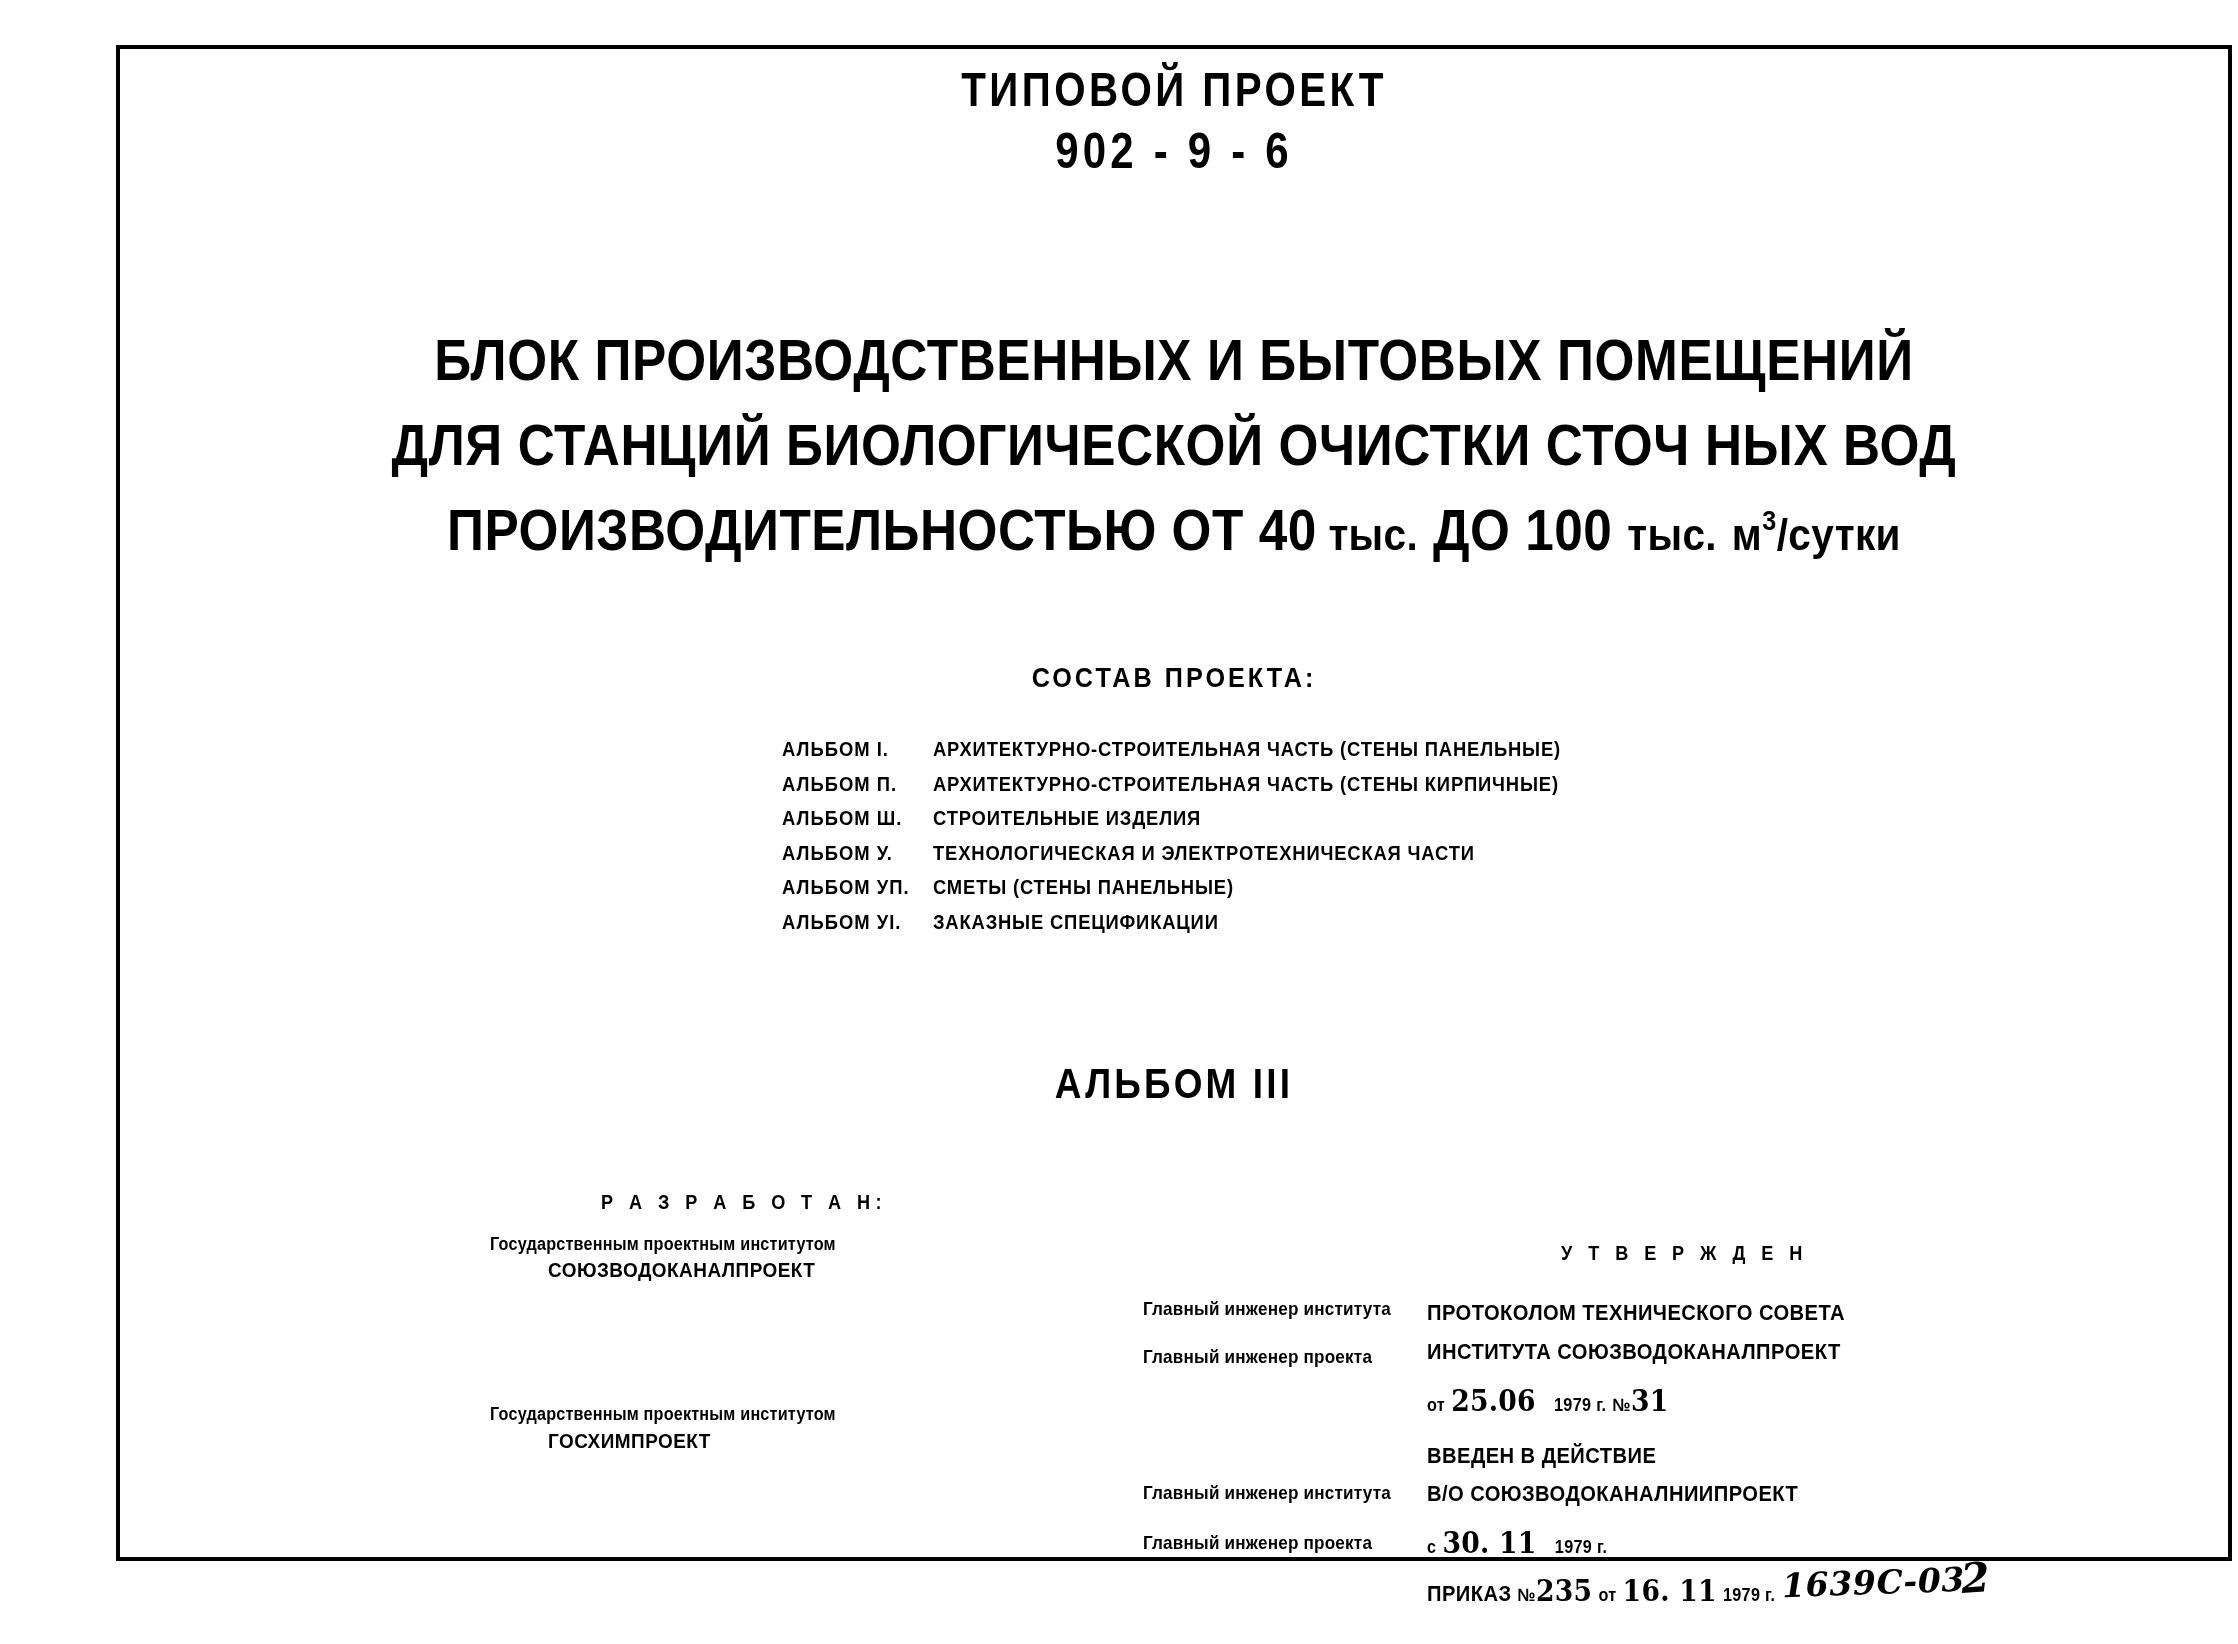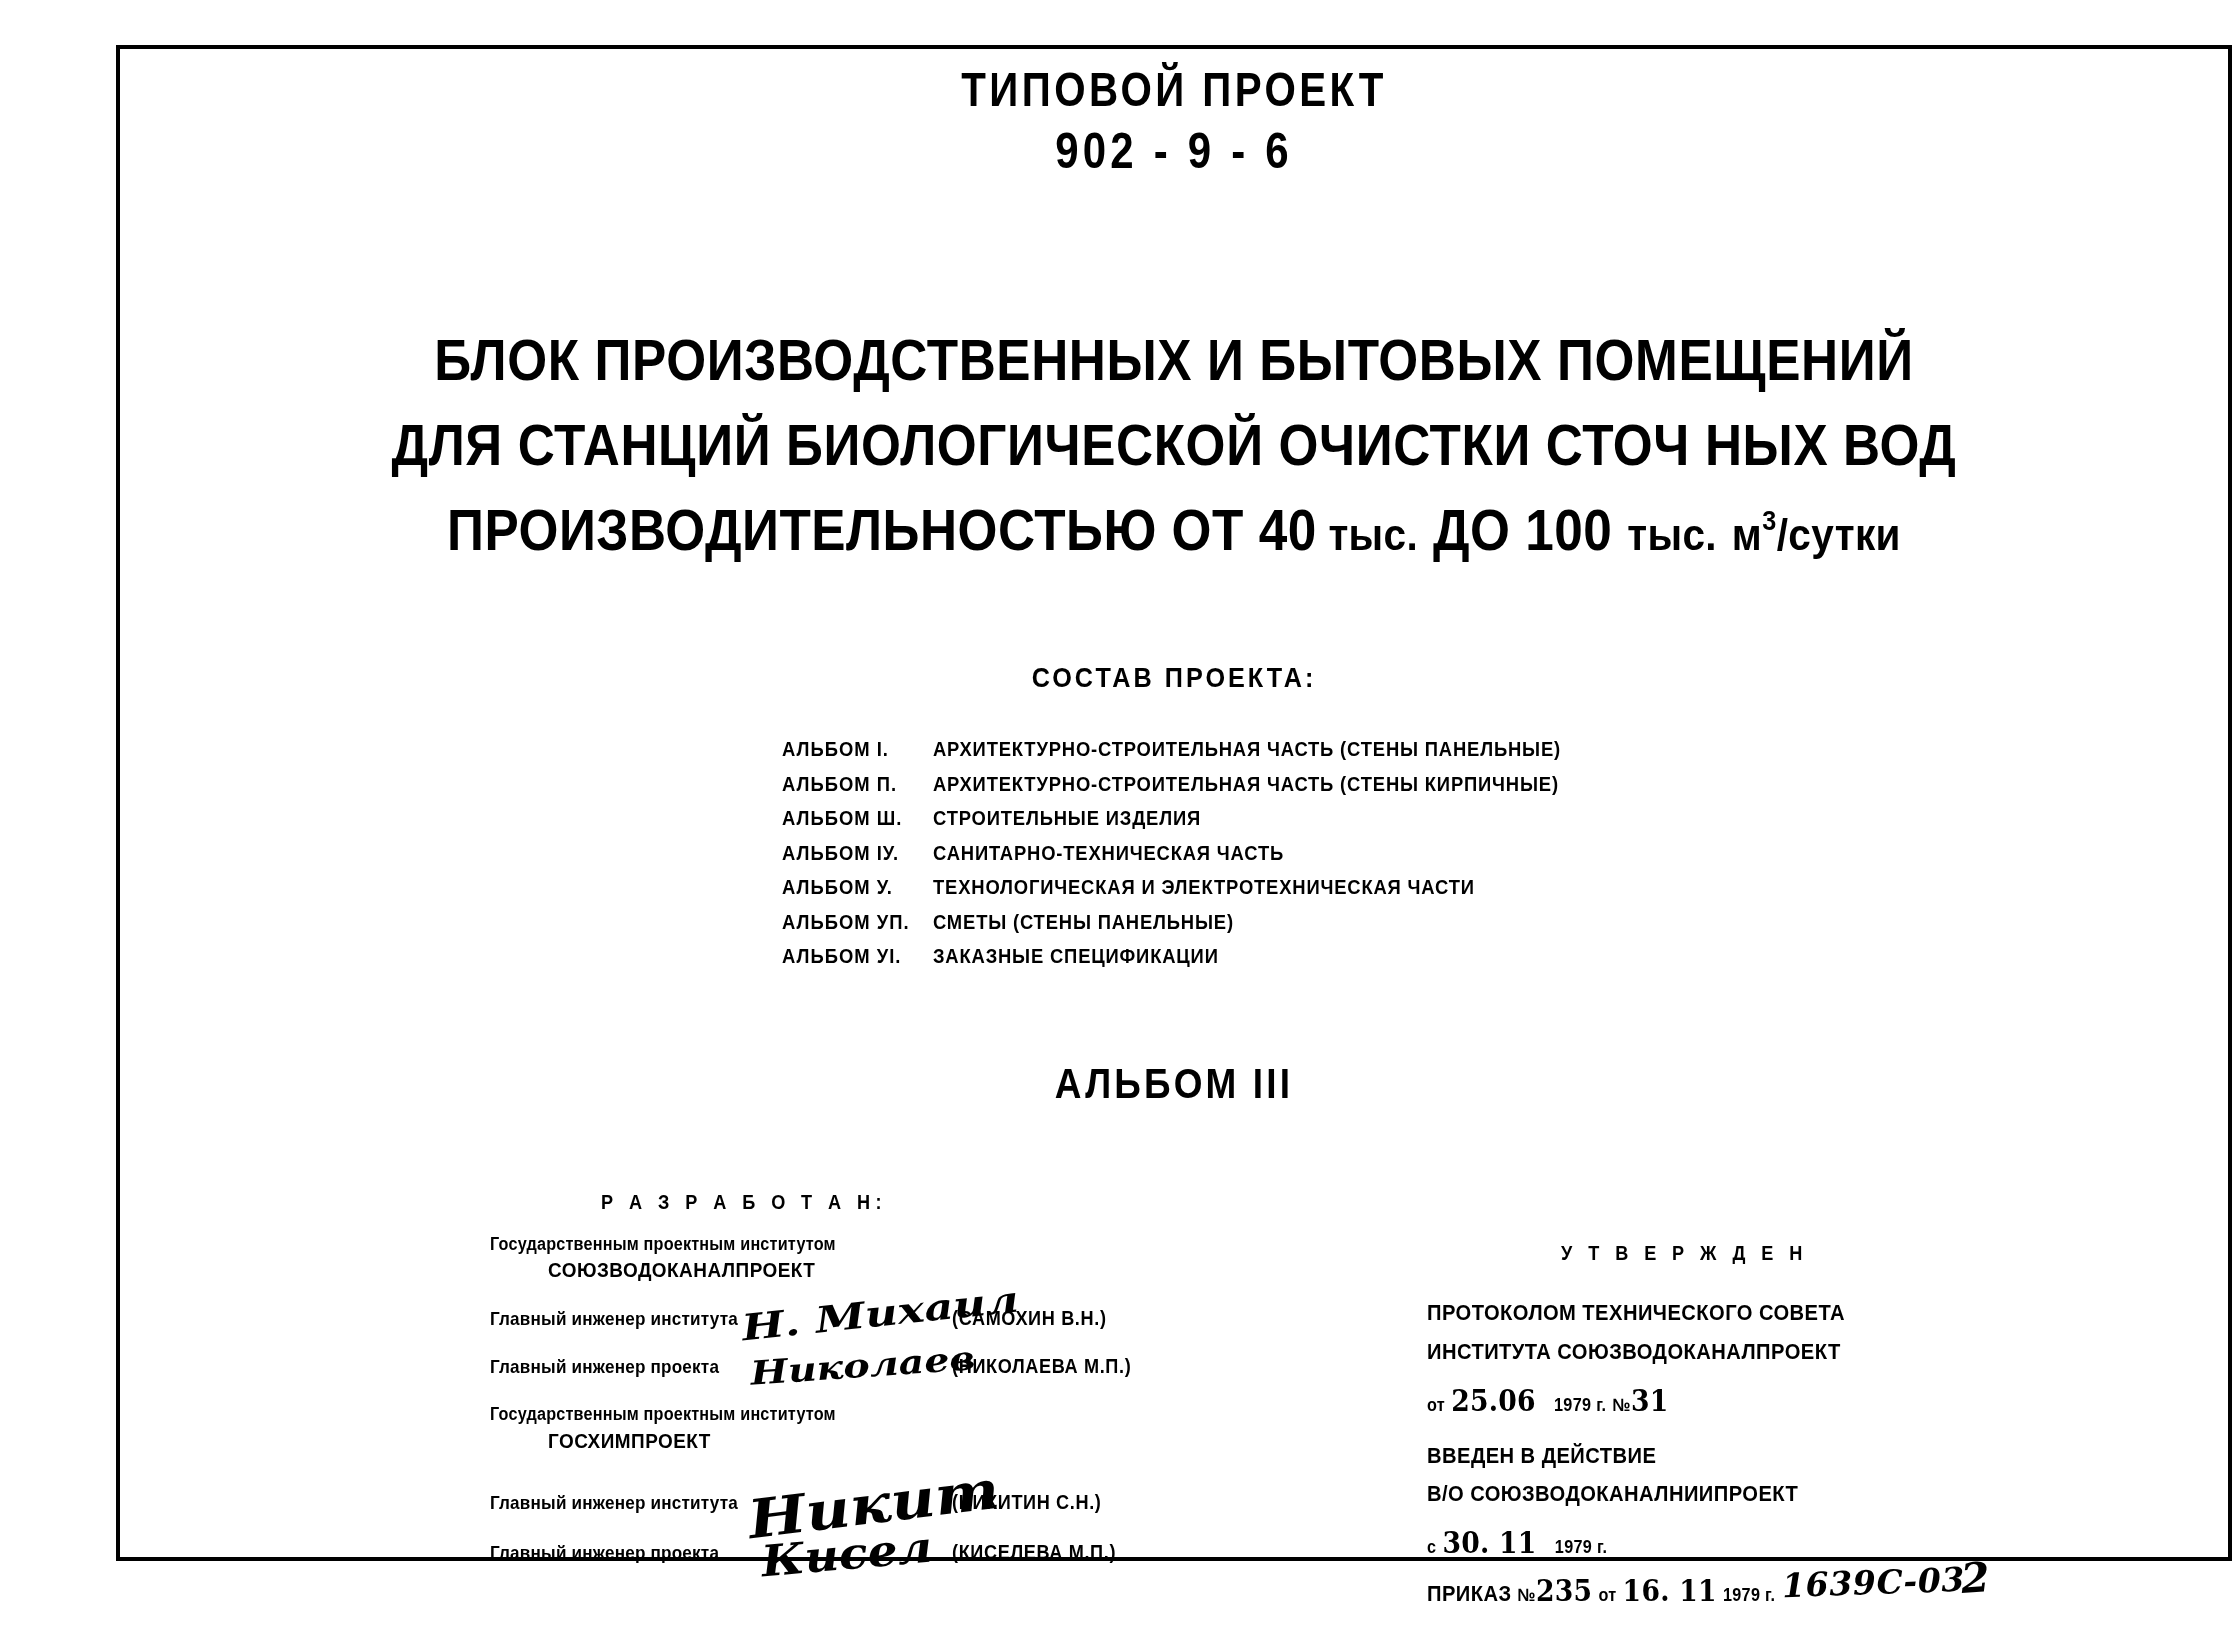--- a/index.html
+++ b/index.html
@@ -162,20 +162,21 @@
     transform: scaleX(0.92);
     transform-origin: left center;
     white-space: nowrap;
   }
   .sig-row {
     display: flex;
     align-items: flex-end;
     margin-top: 16px;
     height: 32px;
     white-space: nowrap;
+    flex-direction: column;
   }
   .sig-role {
     width: 287px;
     flex: 0 0 287px;
     font-size: 19px;
     font-weight: bold;
     letter-spacing: 0.012em;
     transform: scaleX(0.90);
     transform-origin: left center;
   }
@@ -286,24 +287,20 @@
       <span class="vol">АЛЬБОМ  I.</span>
       <span class="desc">АРХИТЕКТУРНО-СТРОИТЕЛЬНАЯ ЧАСТЬ  (СТЕНЫ ПАНЕЛЬНЫЕ)</span>
     </div>
     <div class="row">
       <span class="vol">АЛЬБОМ  П.</span>
       <span class="desc">АРХИТЕКТУРНО-СТРОИТЕЛЬНАЯ ЧАСТЬ (СТЕНЫ КИРПИЧНЫЕ)</span>
     </div>
     <div class="row">
       <span class="vol">АЛЬБОМ  Ш.</span>
       <span class="desc">СТРОИТЕЛЬНЫЕ ИЗДЕЛИЯ</span>
-    </div>
-    <div class="row">
-      <span class="vol">АЛЬБОМ  IУ.</span>
-      <span class="desc">САНИТАРНО-ТЕХНИЧЕСКАЯ ЧАСТЬ</span>
     </div>
     <div class="row">
       <span class="vol">АЛЬБОМ  У.</span>
       <span class="desc">ТЕХНОЛОГИЧЕСКАЯ И ЭЛЕКТРОТЕХНИЧЕСКАЯ ЧАСТИ</span>
     </div>
     <div class="row">
       <span class="vol">АЛЬБОМ  УП.</span>
       <span class="desc">СМЕТЫ  (СТЕНЫ ПАНЕЛЬНЫЕ)</span>
     </div>
     <div class="row">

